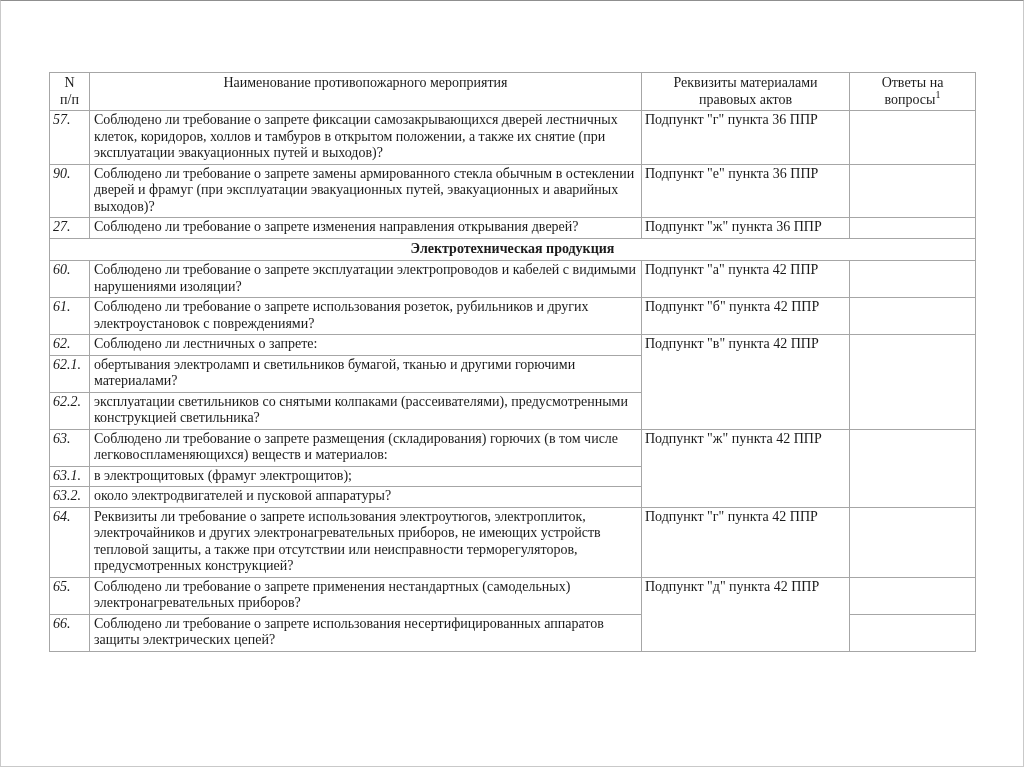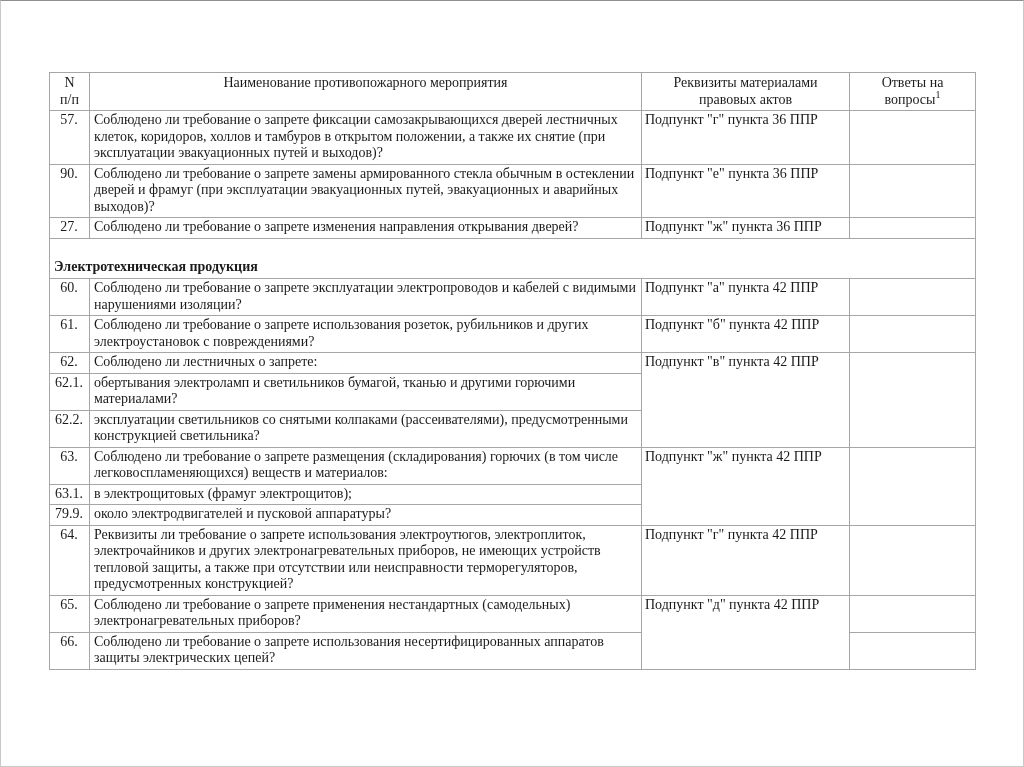--- a/index.html
+++ b/index.html
@@ -41,26 +41,28 @@
     font-weight: normal;
     overflow: hidden;
   }
   .checklist th {
     text-align: center;
     white-space: pre-line;
     padding-top: 2px;
     padding-bottom: 2px;
   }
   .checklist td.num {
-    text-align: center;
+    text-align: left;
     padding-left: 3px;
+    font-style: italic;
   }
   .checklist td.section {
+    text-align: center;
     font-weight: bold;
-    padding-top: 20px;
+    padding-top: 2px;
     padding-bottom: 3px;
   }
   .checklist sup {
     font-size: 10px;
     line-height: 0;
   }
   .checklist td.ref { padding-left: 3px; }
   .checklist td.ans { }
 </style>
 </head>
@@ -137,21 +139,21 @@
         <td class="num">63.</td>
         <td>Соблюдено ли требование о запрете размещения (складирования) горючих (в том числе легковоспламеняющихся) веществ и материалов:</td>
         <td class="ref" rowspan="3">Подпункт "ж" пункта 42 ППР</td>
         <td class="ans" rowspan="3"></td>
       </tr>
       <tr>
         <td class="num">63.1.</td>
         <td>в электрощитовых (фрамуг электрощитов);</td>
       </tr>
       <tr>
-        <td class="num">79.9.</td>
+        <td class="num">63.2.</td>
         <td>около электродвигателей и пусковой аппаратуры?</td>
       </tr>
       <tr>
         <td class="num">64.</td>
         <td>Реквизиты ли требование о запрете использования электроутюгов, электроплиток, электрочайников и других электронагревательных приборов, не имеющих устройств тепловой защиты, а также при отсутствии или неисправности терморегуляторов, предусмотренных конструкцией?</td>
         <td class="ref">Подпункт "г" пункта 42 ППР</td>
         <td class="ans"></td>
       </tr>
       <tr>
         <td class="num">65.</td>

